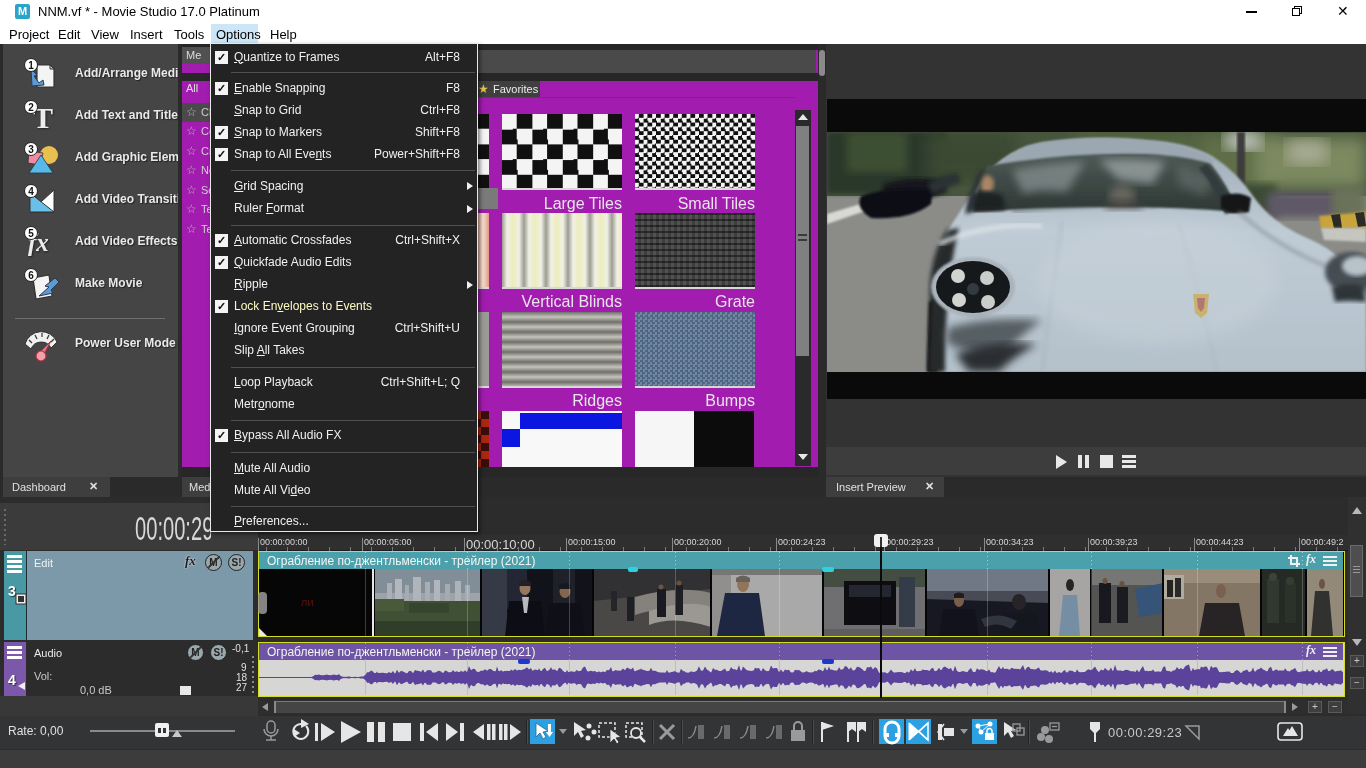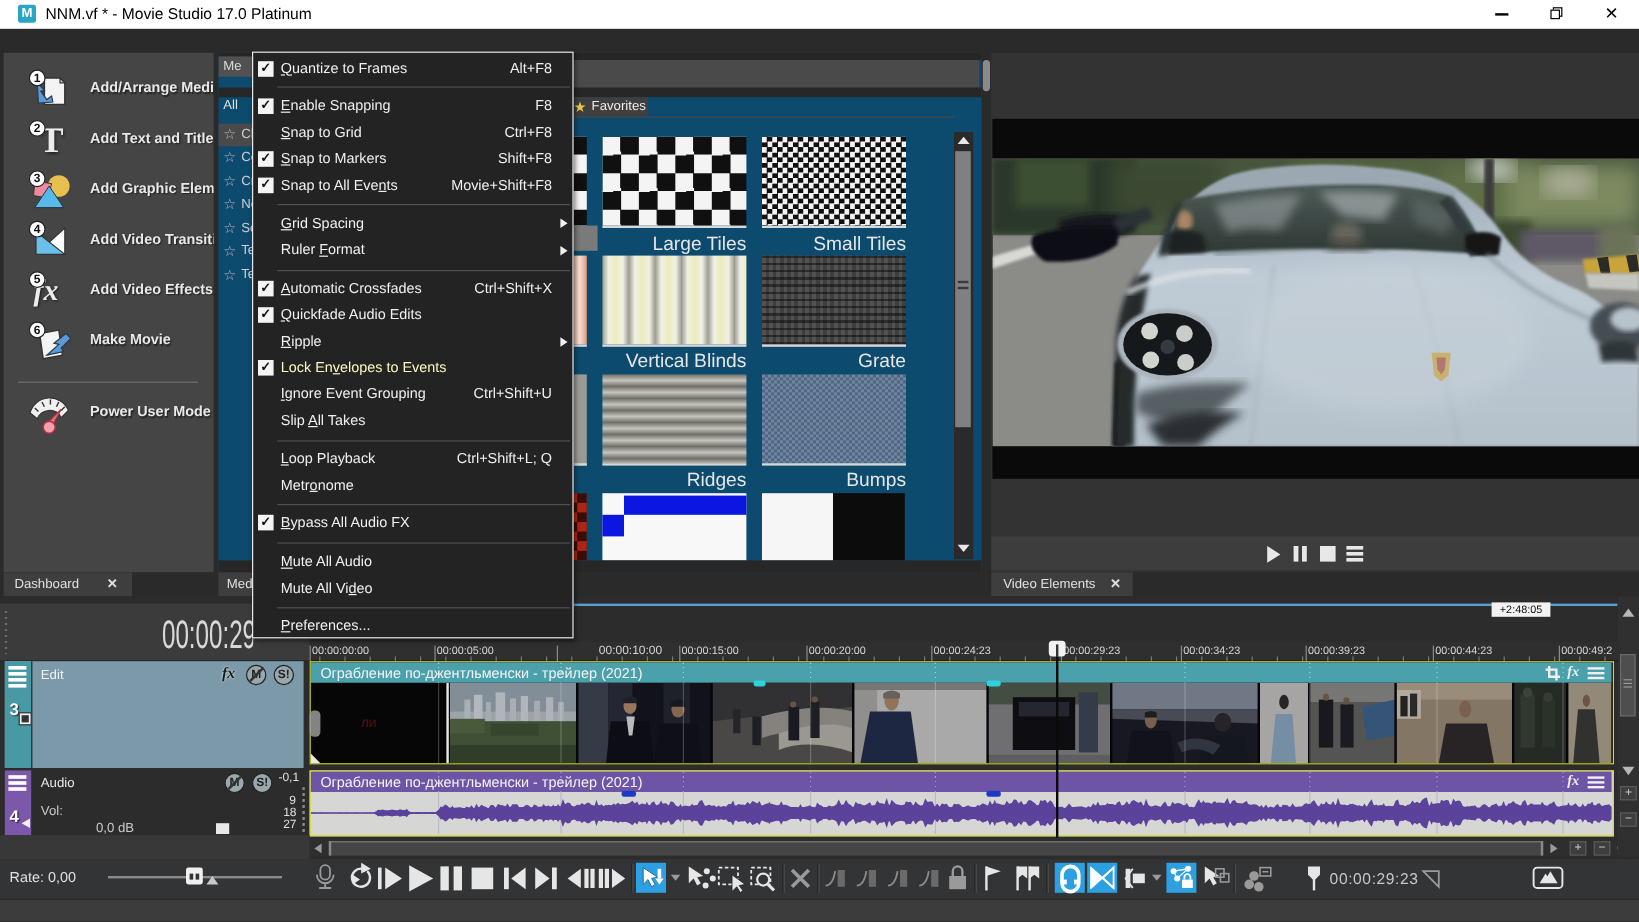--- a/index.html
+++ b/index.html
@@ -26,20 +26,30 @@
 
   <div class="abs" style="left:0;top:0;width:1366px;height:24px;background:#ffffff;">
     <div class="abs" style="left:15px;top:4px;width:15px;height:15px;background:#2aa5c8;border-radius:2px;color:#fff;font-size:11px;font-weight:bold;text-align:center;line-height:15px;">M</div>
     <div class="abs" style="left:38px;top:4px;font-size:13px;color:#000;">NNM.vf * - Movie Studio 17.0 Platinum</div>
     <div class="abs" style="left:1246px;top:11px;width:11px;height:1.5px;background:#000;"></div>
     <div class="abs" style="left:1294px;top:6px;width:8px;height:8px;border:1.2px solid #000;background:#fff;"></div>
     <div class="abs" style="left:1292px;top:8px;width:8px;height:8px;border:1.2px solid #000;background:#fff;"></div>
     <div class="abs" style="left:1337px;top:3px;font-size:14px;color:#000;">✕</div>
   </div>
 
+  <div class="abs" style="left:0;top:24px;width:1366px;height:20px;background:#ffffff;font-size:13px;color:#000;">
+    <span class="abs" style="left:9px;top:3px;">Project</span>
+    <span class="abs" style="left:58px;top:3px;">Edit</span>
+    <span class="abs" style="left:91px;top:3px;">View</span>
+    <span class="abs" style="left:130px;top:3px;">Insert</span>
+    <span class="abs" style="left:174px;top:3px;">Tools</span>
+    <div class="abs" style="left:211px;top:0;width:47px;height:20px;background:#cde6f7;"></div>
+    <span class="abs" style="left:216px;top:3px;">Options</span>
+    <span class="abs" style="left:270px;top:3px;">Help</span>
+  </div>
 
   <div class="abs" id="dashboard" style="left:3px;top:44px;width:175px;height:433px;background:#454545;overflow:hidden;">
 
     <div class="abs dash-t" style="left:72px;top:22px;">Add/Arrange Media</div>
     <div class="abs dash-t" style="left:72px;top:64px;">Add Text and Titles</div>
     <div class="abs dash-t" style="left:72px;top:106px;">Add Graphic Elements</div>
     <div class="abs dash-t" style="left:72px;top:148px;">Add Video Transitions</div>
     <div class="abs dash-t" style="left:72px;top:190px;">Add Video Effects</div>
     <div class="abs dash-t" style="left:72px;top:232px;">Make Movie</div>
     <div class="abs" style="left:12px;top:274px;width:150px;height:1px;background:#6e6e6e;"></div>
@@ -85,21 +95,21 @@
     </svg>
 
     <div class="abs badge" style="left:21px;top:14px;">1</div>
     <div class="abs badge" style="left:21px;top:56px;">2</div>
     <div class="abs badge" style="left:21px;top:98px;">3</div>
     <div class="abs badge" style="left:21px;top:140px;">4</div>
     <div class="abs badge" style="left:21px;top:182px;">5</div>
     <div class="abs badge" style="left:21px;top:224px;">6</div>
   </div>
 
-  <div class="abs" id="mediagen" style="left:182px;top:44px;width:636px;height:433px;background:#0c4a6e;overflow:hidden;">
+  <div class="abs" id="mediagen" style="left:182px;top:44px;width:636px;height:433px;background:#a21caf;overflow:hidden;">
 
     <div class="abs" style="left:0;top:0;width:636px;height:6px;background:#262626;"></div>
     <div class="abs" style="left:0;top:3px;width:30px;height:17px;background:#515151;color:#dcdcdc;font-size:11px;">
         <span class="abs" style="left:4px;top:2px;">Me</span>
       </div>
     <div class="abs" style="left:33px;top:6px;width:601px;height:23px;background:#4a4a4a;"></div>
     <div class="abs" style="left:0;top:29px;width:636px;height:8px;background:#272727;"></div>
 
     <div class="abs" style="left:4px;top:38px;font-size:11px;color:#e0e0e0;text-align:center;">All</div>
     <div class="abs" style="left:0;top:59px;width:186px;height:19px;background:#4a4a4a;"></div>
@@ -287,42 +297,38 @@
 
   <div class="abs" style="left:0;top:477px;width:1366px;height:20px;background:#2a2a2a;">
     <div class="abs" style="left:3px;top:0;width:107px;height:20px;background:#3e3e3e;color:#e0e0e0;font-size:11px;">
       <span class="abs" style="left:9px;top:4px;">Dashboard</span>
       <span class="abs" style="left:86px;top:3px;font-weight:bold;font-size:11px;">✕</span>
     </div>
     <div class="abs" style="left:182px;top:0;width:130px;height:20px;background:#3e3e3e;color:#e0e0e0;font-size:11px;">
       <span class="abs" style="left:7px;top:4px;">Media Generators</span>
     </div>
     <div class="abs" style="left:826px;top:0;width:118px;height:20px;background:#3e3e3e;color:#e0e0e0;font-size:11px;">
-      <span class="abs" style="left:10px;top:4px;">Video Elements</span>
+      <span class="abs" style="left:10px;top:4px;">Insert Preview</span>
       <span class="abs" style="left:99px;top:3px;font-weight:bold;">✕</span>
     </div>
   </div>
 
   <div class="abs" id="timeline" style="left:0;top:497px;width:1366px;height:253px;background:#2c2c2c;">
       <div class="abs" style="left:0;top:6px;width:258px;height:47px;background:#3b3b3b;overflow:hidden;">
         <div class="abs" style="left:4px;top:6px;width:2px;height:36px;background:repeating-linear-gradient(180deg,#6a6a6a 0 2px,transparent 2px 5px);"></div>
         <div class="abs" style="left:135px;top:7px;width:76px;height:34px;overflow:hidden;">
           <div class="abs" style="left:0;top:0;font-size:33px;color:#d8d8d8;transform:scaleX(0.61);transform-origin:0 0;white-space:nowrap;">00:00:29:23</div>
         </div>
       </div>
-      <div class="abs" style="left:258px;top:0;width:1090px;height:38px;background:#2c2c2c;">
-        <div class="abs" style="left:0;top:6px;width:1090px;height:2px;background:#5a9fd4;"></div>
-        <div class="abs" style="left:985px;top:5px;width:49px;height:12px;background:#f2f2f2;color:#111;font-size:9px;text-align:center;line-height:12px;">+2:48:05</div>
-      </div>
       <div class="abs" style="left:258px;top:38px;width:1090px;height:16px;background:#2f2f2f;border-bottom:1px solid #1c1c1c;">
         <div class="abs" style="left:2px;top:2px;font-size:9px;color:#d6d6d6;white-space:nowrap;">00:00:00:00</div>
         <div class="abs" style="left:0px;top:3px;width:1px;height:13px;background:#8a8a8a;"></div>
         <div class="abs" style="left:106px;top:2px;font-size:9px;color:#d6d6d6;white-space:nowrap;">00:00:05:00</div>
         <div class="abs" style="left:104px;top:3px;width:1px;height:13px;background:#8a8a8a;"></div>
-        <div class="abs" style="left:224px;top:2px;font-size:10px;color:#d6d6d6;white-space:nowrap;padding-left:17px;">00:00:10:00</div>
+        <div class="abs" style="left:208px;top:2px;font-size:13px;color:#d6d6d6;white-space:nowrap;">00:00:10:00</div>
         <div class="abs" style="left:206px;top:3px;width:1px;height:13px;background:#8a8a8a;"></div>
         <div class="abs" style="left:310px;top:2px;font-size:9px;color:#d6d6d6;white-space:nowrap;">00:00:15:00</div>
         <div class="abs" style="left:308px;top:3px;width:1px;height:13px;background:#8a8a8a;"></div>
         <div class="abs" style="left:416px;top:2px;font-size:9px;color:#d6d6d6;white-space:nowrap;">00:00:20:00</div>
         <div class="abs" style="left:414px;top:3px;width:1px;height:13px;background:#8a8a8a;"></div>
         <div class="abs" style="left:520px;top:2px;font-size:9px;color:#d6d6d6;white-space:nowrap;">00:00:24:23</div>
         <div class="abs" style="left:518px;top:3px;width:1px;height:13px;background:#8a8a8a;"></div>
         <div class="abs" style="left:628px;top:2px;font-size:9px;color:#d6d6d6;white-space:nowrap;">00:00:29:23</div>
         <div class="abs" style="left:626px;top:3px;width:1px;height:13px;background:#8a8a8a;"></div>
         <div class="abs" style="left:728px;top:2px;font-size:9px;color:#d6d6d6;white-space:nowrap;">00:00:34:23</div>
@@ -774,21 +780,21 @@
       <div class="abs" style="left:23px;top:36.5px;font-size:12px;color:#f0f0f0;white-space:nowrap;"><span style="text-decoration:underline;">E</span>nable Snapping</div>
       <div class="abs" style="left:4px;top:37.5px;width:13px;height:13px;background:#f4f4f4;color:#111;font-size:11px;font-weight:bold;text-align:center;line-height:13px;">✓</div>
       <div class="abs" style="right:17px;top:36.5px;font-size:12px;color:#f0f0f0;">F8</div>
       <div class="abs" style="left:23px;top:58.5px;font-size:12px;color:#f0f0f0;white-space:nowrap;"><span style="text-decoration:underline;">S</span>nap to Grid</div>
       <div class="abs" style="right:17px;top:58.5px;font-size:12px;color:#f0f0f0;">Ctrl+F8</div>
       <div class="abs" style="left:23px;top:80.5px;font-size:12px;color:#f0f0f0;white-space:nowrap;"><span style="text-decoration:underline;">S</span>nap to Markers</div>
       <div class="abs" style="left:4px;top:81.5px;width:13px;height:13px;background:#f4f4f4;color:#111;font-size:11px;font-weight:bold;text-align:center;line-height:13px;">✓</div>
       <div class="abs" style="right:17px;top:80.5px;font-size:12px;color:#f0f0f0;">Shift+F8</div>
       <div class="abs" style="left:23px;top:102.5px;font-size:12px;color:#f0f0f0;white-space:nowrap;">Snap to All Eve<span style="text-decoration:underline;">n</span>ts</div>
       <div class="abs" style="left:4px;top:103.5px;width:13px;height:13px;background:#f4f4f4;color:#111;font-size:11px;font-weight:bold;text-align:center;line-height:13px;">✓</div>
-      <div class="abs" style="right:17px;top:102.5px;font-size:12px;color:#f0f0f0;">Movie+Shift+F8</div>
+      <div class="abs" style="right:17px;top:102.5px;font-size:12px;color:#f0f0f0;">Power+Shift+F8</div>
       <div class="abs" style="left:20px;top:126px;width:244px;height:1px;background:#505050;"></div>
       <div class="abs" style="left:23px;top:134.5px;font-size:12px;color:#f0f0f0;white-space:nowrap;"><span style="text-decoration:underline;">G</span>rid Spacing</div>
       <div class="abs" style="left:256px;top:138.0px;width:0;height:0;border-top:4.5px solid transparent;border-bottom:4.5px solid transparent;border-left:6px solid #f0f0f0;"></div>
       <div class="abs" style="left:23px;top:157px;font-size:12px;color:#f0f0f0;white-space:nowrap;">Ruler <span style="text-decoration:underline;">F</span>ormat</div>
       <div class="abs" style="left:256px;top:160.5px;width:0;height:0;border-top:4.5px solid transparent;border-bottom:4.5px solid transparent;border-left:6px solid #f0f0f0;"></div>
       <div class="abs" style="left:20px;top:181px;width:244px;height:1px;background:#505050;"></div>
       <div class="abs" style="left:23px;top:189px;font-size:12px;color:#f0f0f0;white-space:nowrap;"><span style="text-decoration:underline;">A</span>utomatic Crossfades</div>
       <div class="abs" style="left:4px;top:190px;width:13px;height:13px;background:#f4f4f4;color:#111;font-size:11px;font-weight:bold;text-align:center;line-height:13px;">✓</div>
       <div class="abs" style="right:17px;top:189px;font-size:12px;color:#f0f0f0;">Ctrl+Shift+X</div>
       <div class="abs" style="left:23px;top:211px;font-size:12px;color:#f0f0f0;white-space:nowrap;"><span style="text-decoration:underline;">Q</span>uickfade Audio Edits</div>

